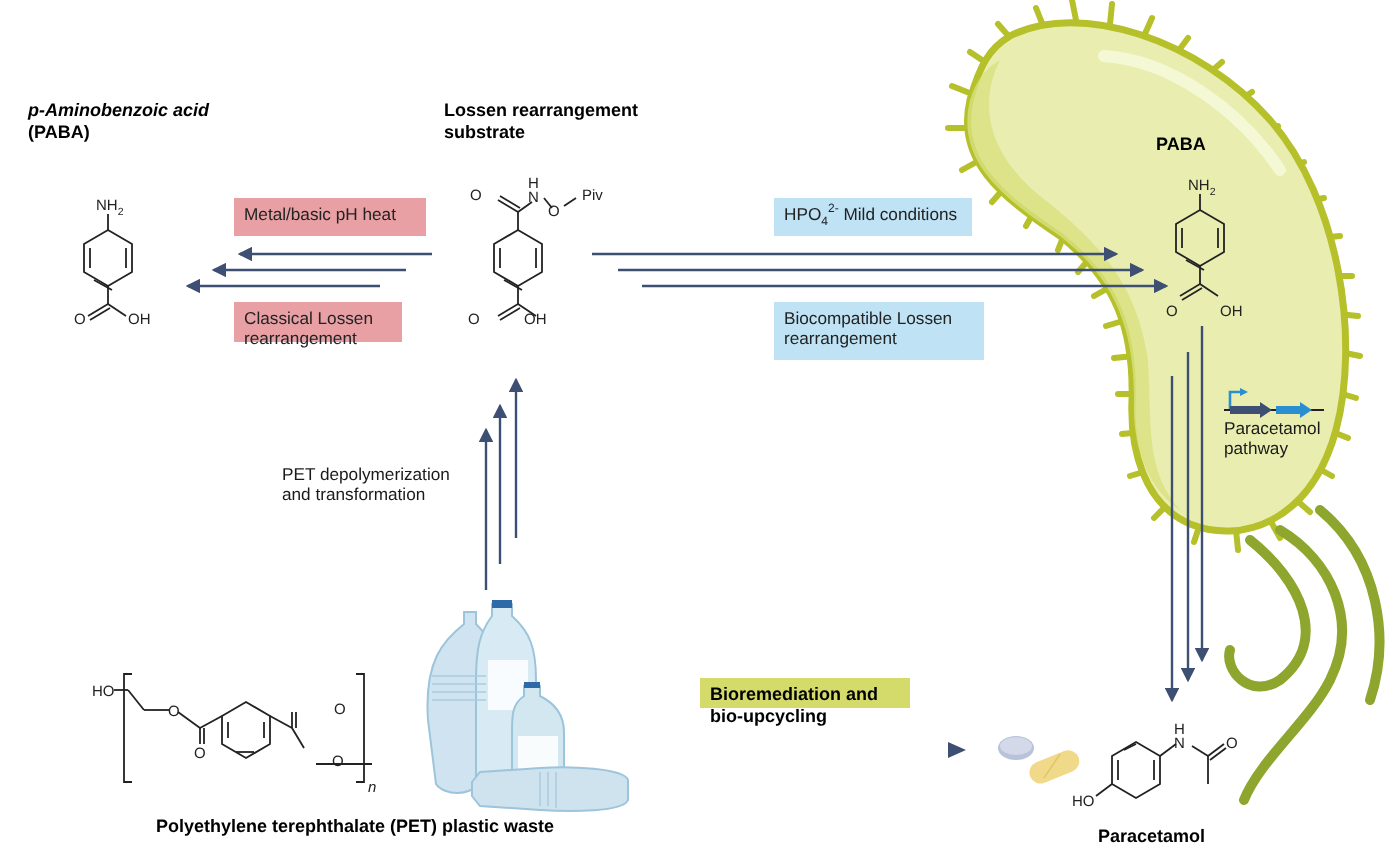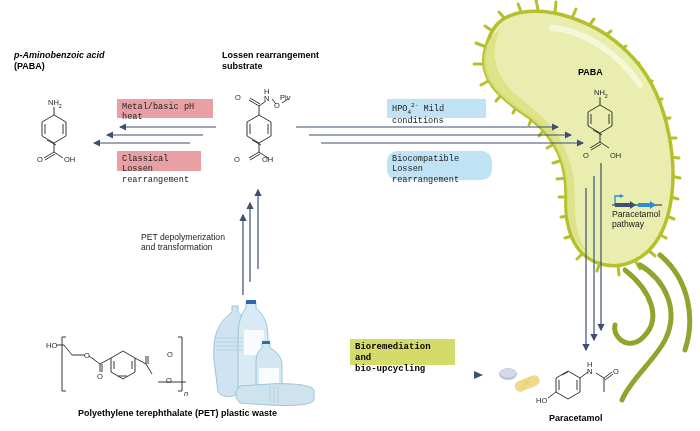--- a/index.html
+++ b/index.html
@@ -1,20 +1,20 @@
 <!DOCTYPE html>
 <html><head>
 <meta charset="utf-8">
 <style>
   html, body { margin: 0; padding: 0; background: #ffffff; }
   #stage { position: relative; width: 700px; height: 431px; overflow: hidden; background: #ffffff; font-family: "Liberation Sans", sans-serif; }
   svg { position: absolute; left: 0; top: 0; }
   .lbl { position: absolute; font-size: 8.6px; color: #1a1a1a; line-height: 1.2; }
   .bold { font-weight: bold; color: #000; font-size: 9px; }
-  .box { position: absolute; font-size: 8.6px; line-height: 1.2; padding: 3px 5px; box-sizing: border-box; color: #222; font-family: Liberation Mono, monospace; }
+  .box { position: absolute; font-size: 8.6px; line-height: 1.2; padding: 3px 5px; box-sizing: border-box; color: #222; }
   .box.red { background: #e8a0a4; }
   .box.blue { background: #bfe3f5; }
   .box.green { background: #d4db6a; font-weight: bold; color: #000; font-size: 9px; }
   .chem { position: absolute; font-size: 7.5px; color: #222; }
   sub, sup { font-size: 70%; }
 </style>
 </head>
 <body>
 
 <div id="stage">
@@ -237,21 +237,21 @@
 <div class="lbl bold" style="left:578px;top:67px;text-align:right;">PABA</div>
 
 <div class="chem" style="left:48px;top:98px;"><span>NH</span><sub>2</sub></div>
 <div class="chem" style="left:37px;top:155px;">O</div>
 <div class="chem" style="left:64px;top:155px;">OH</div>
 
 <div class="chem" style="left:235px;top:93px;">O</div>
 <div class="chem" style="left:264px;top:87px;">H</div>
 <div class="chem" style="left:264px;top:94px;">N</div>
 <div class="chem" style="left:274px;top:101px;">O</div>
-<div class="chem" style="left:280px;top:93px;">Piv</div>
+<div class="chem" style="left:291px;top:93px;">Piv</div>
 <div class="chem" style="left:234px;top:155px;">O</div>
 <div class="chem" style="left:262px;top:155px;">OH</div>
 
 <div class="chem" style="left:594px;top:88px;"><span>NH</span><sub>2</sub></div>
 <div class="chem" style="left:583px;top:151px;">O</div>
 <div class="chem" style="left:610px;top:151px;">OH</div>
 
 <div class="chem" style="left:46px;top:341px;">HO</div>
 <div class="chem" style="left:84px;top:351px;">O</div>
 <div class="chem" style="left:97px;top:372px;">O</div>
@@ -265,25 +265,25 @@
 <div class="chem" style="left:536px;top:396px;">HO</div>
 
 <div class="box red" style="left:117px;top:99px;width:96px;height:19px;">Metal/basic pH heat</div>
 <div class="box red" style="left:117px;top:151px;width:84px;height:20px;">
   <div>Classical Lossen</div>
   <div>rearrangement</div>
 </div>
 <div class="box blue" style="left:387px;top:99px;width:99px;height:19px;">
   <span>HPO</span><sub>4</sub><sup>2-</sup><span> Mild conditions</span>
 </div>
-<div class="box blue" style="left:387px;top:151px;width:105px;height:29px;border-radius:10px;">
+<div class="box blue" style="left:387px;top:151px;width:105px;height:29px;">
   <div>Biocompatible Lossen</div>
   <div>rearrangement</div>
 </div>
-<div class="box green" style="left:350px;top:339px;width:105px;height:26px;">
+<div class="box green" style="left:350px;top:339px;width:105px;height:15px;">
   <div>Bioremediation and</div>
   <div>bio-upcycling</div>
 </div>
 
 <div class="lbl" style="left:141px;top:232px;">
   <div>PET depolymerization</div>
   <div>and transformation</div>
 </div>
 <div class="lbl" style="left:612px;top:209px;">
   <div>Paracetamol</div>

